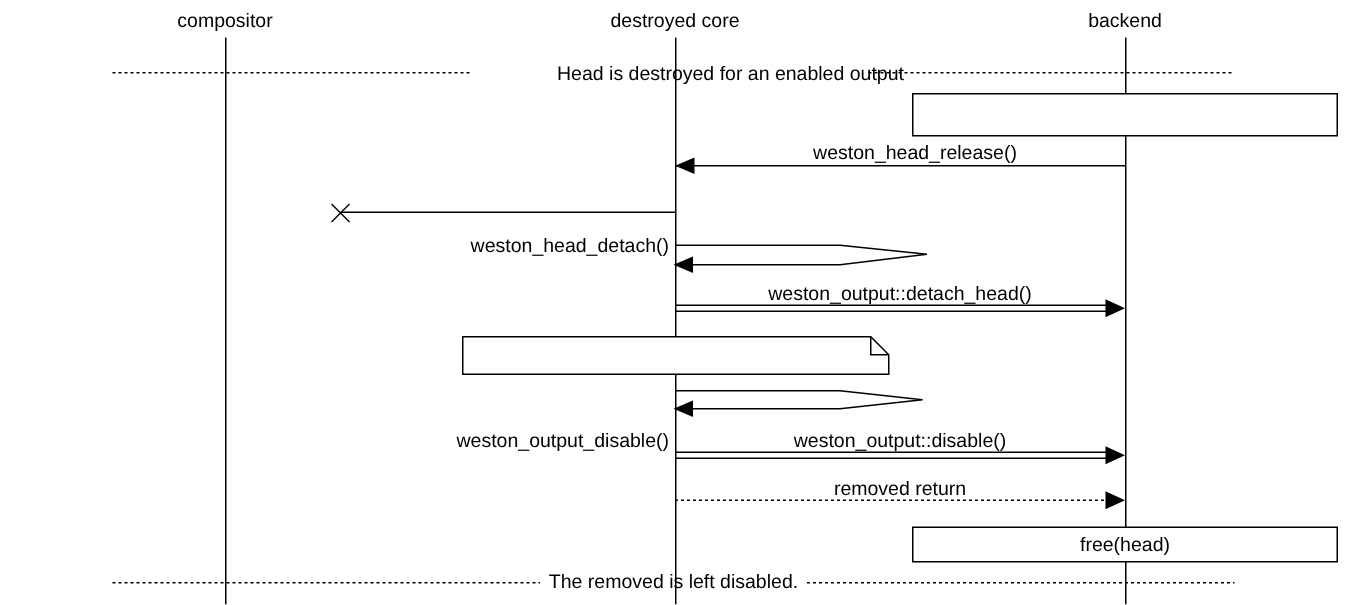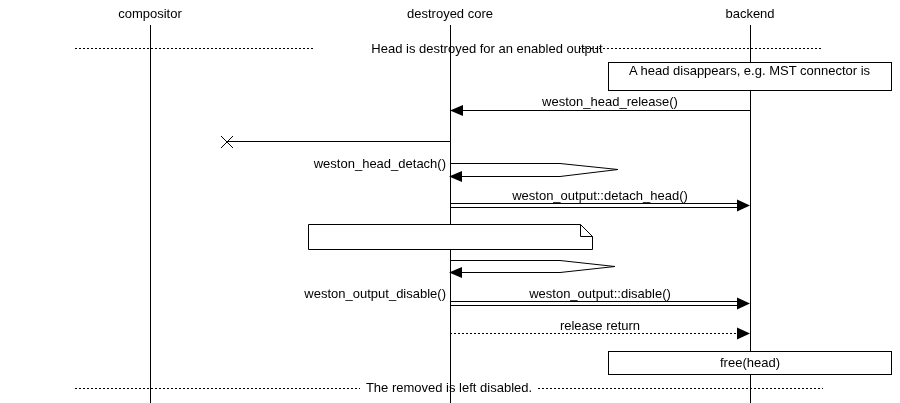--- a/index.html
+++ b/index.html
@@ -86,27 +86,26 @@
   </svg>
 
   <div class="txt center" style="left:150px; top:7px;">compositor</div>
   <div class="txt center" style="left:450px; top:7px;">destroyed core</div>
   <div class="txt center" style="left:750px; top:7px;">backend</div>
 
   <div class="txt center" style="left:447px; top:42px;margin-left:40px;">Head is destroyed for an enabled output</div>
   <div class="txt center" style="left:449px; top:381px;">The removed is left disabled.</div>
 
   <div class="notetext" style="left:608px; top:64px; width:283px;">
-    <div>A head disappears, e.g. MST connector is</div>
   </div>
 
   <div class="txt center" style="left:610px; top:95px;">weston_head_release()</div>
   <div class="txt rightalign" style="left:446px; top:157px;">weston_head_detach()</div>
   <div class="txt center" style="left:600px; top:189px;">weston_output::detach_head()</div>
 
 
   <div class="txt rightalign" style="left:446px; top:254px;margin-top:33px;">weston_output_disable()</div>
   <div class="txt center" style="left:600px; top:287px;">weston_output::disable()</div>
-  <div class="txt center" style="left:600px; top:319px;">release return</div>
+  <div class="txt center" style="left:600px; top:319px;">removed return</div>
 
   <div class="txt center" style="left:750px; top:356px;">free(head)</div>
 
 </div>
 
 </body></html>

